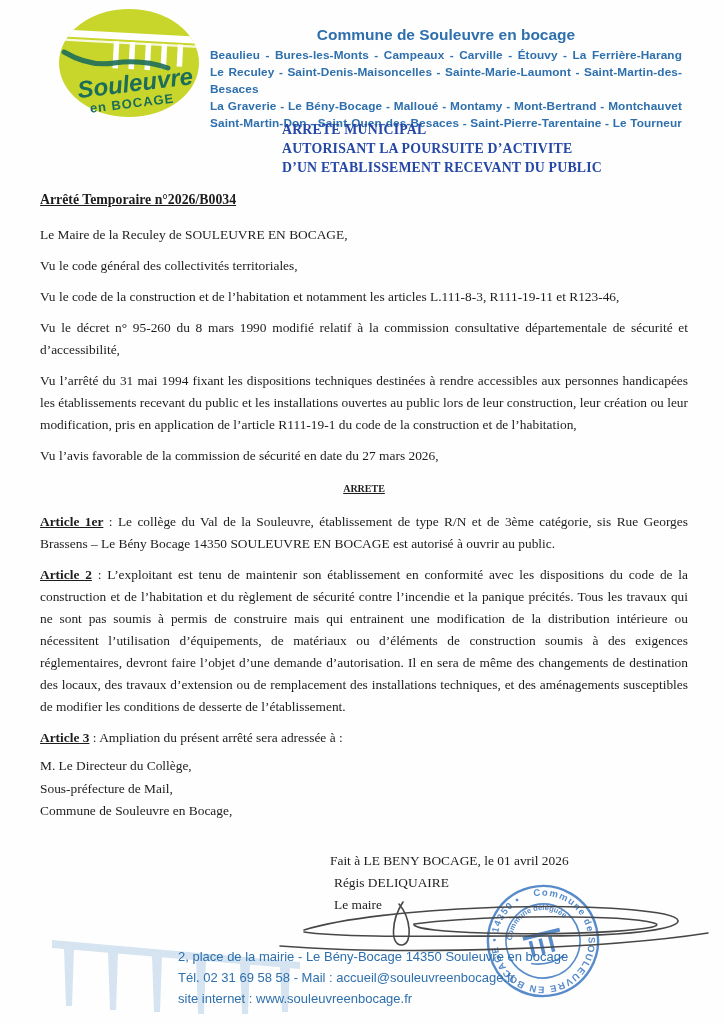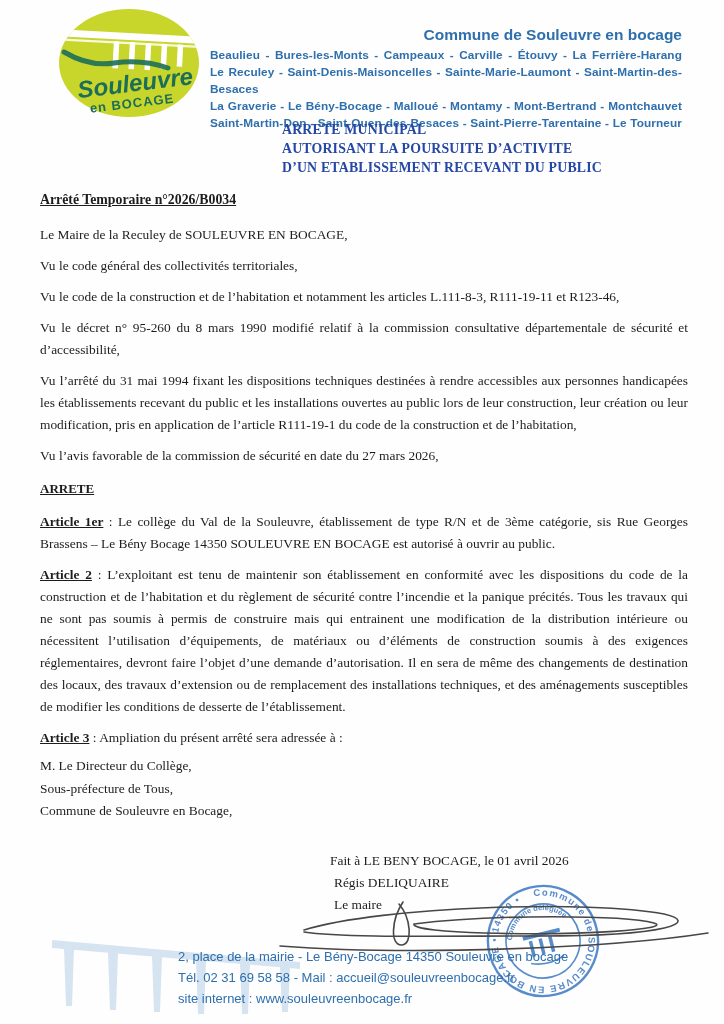--- a/index.html
+++ b/index.html
@@ -7,43 +7,43 @@
     position:relative;width:724px;height:1024px;margin:0 auto;
     background:#fefefe;overflow:hidden;
     font-family:"Liberation Serif","DejaVu Serif",serif;color:#1c1c1c;
   }
   
   .logo{position:absolute;left:56px;top:6px;width:150px;height:112px;}
   .commune-block{
     position:absolute;left:210px;top:26px;width:472px;
     font-family:"Liberation Sans","DejaVu Sans",sans-serif;color:#2e6fad;
   }
-  .commune-title{text-align:right;font-size:15.5px;font-weight:600;margin-bottom:3px;}
+  .commune-title{text-align:center;font-size:15.5px;font-weight:600;margin-bottom:3px;}
   .village-line{
     font-size:11.8px;font-weight:600;line-height:17px;
     text-align:justify;text-align-last:justify;letter-spacing:.1px;
   }
   
   .doc-title{
     position:absolute;left:282px;top:120px;width:380px;text-align:left;
     color:#2547a5;font-weight:bold;font-size:13.8px;line-height:19px;letter-spacing:.2px;
   }
   .reference{
     position:absolute;left:40px;top:192px;
     font-weight:bold;font-size:13.8px;text-decoration:underline;
   }
   
   .body{
     position:absolute;left:40px;top:224px;width:648px;
     font-size:13.4px;line-height:22px;text-align:justify;
   }
   .body p{margin:0 0 9px 0;}
   .arrete-heading{
-    text-align:left;font-weight:bold;text-decoration:underline;
-    margin:11px 0 11px 0;font-size:13px;
+    text-align:center;font-weight:bold;text-decoration:underline;
+    margin:11px 0 11px 0;font-size:10px;
   }
   .article-label{font-weight:bold;text-decoration:underline;}
   .recipients div{line-height:22.5px;}
   
   .sig-block{position:absolute;left:330px;top:850px;font-size:13.4px;line-height:22px;}
   .stamp{position:absolute;left:482px;top:880px;width:122px;height:122px;opacity:.92;}
   .scrawl{position:absolute;left:272px;top:886px;width:445px;height:82px;}
   
   .watermark{position:absolute;left:52px;top:936px;width:255px;height:85px;}
   .footer{
@@ -112,21 +112,21 @@
       <span class="article-label">Article 1er</span><span> : Le collège du Val de la Souleuvre, établissement de type R/N et de 3ème catégorie, sis Rue Georges Brassens – Le Bény Bocage 14350 SOULEUVRE EN BOCAGE est autorisé à ouvrir au public.</span>
     </p>
     <p>
       <span class="article-label">Article 2</span><span> : L’exploitant est tenu de maintenir son établissement en conformité avec les dispositions du code de la construction et de l’habitation et du règlement de sécurité contre l’incendie et la panique précités. Tous les travaux qui ne sont pas soumis à permis de construire mais qui entrainent une modification de la distribution intérieure ou nécessitent l’utilisation d’équipements, de matériaux ou d’éléments de construction soumis à des exigences réglementaires, devront faire l’objet d’une demande d’autorisation. Il en sera de même des changements de destination des locaux, des travaux d’extension ou de remplacement des installations techniques, et des aménagements susceptibles de modifier les conditions de desserte de l’établissement.</span>
     </p>
     <p style="margin-bottom:6px">
       <span class="article-label">Article 3</span><span> : Ampliation du présent arrêté sera adressée à :</span>
     </p>
     <div class="recipients">
       <div>M. Le Directeur du Collège,</div>
-      <div>Sous-préfecture de Tous,</div>
+      <div>Sous-préfecture de Mail,</div>
       <div>Commune de Souleuvre en Bocage,</div>
     </div>
   </div>
 
   <div class="sig-block">
     <div>Fait à LE BENY BOCAGE, le 01 avril 2026</div>
     <div style="padding-left:4px">Régis DELIQUAIRE</div>
     <div style="padding-left:4px">Le maire</div>
   </div>
 

